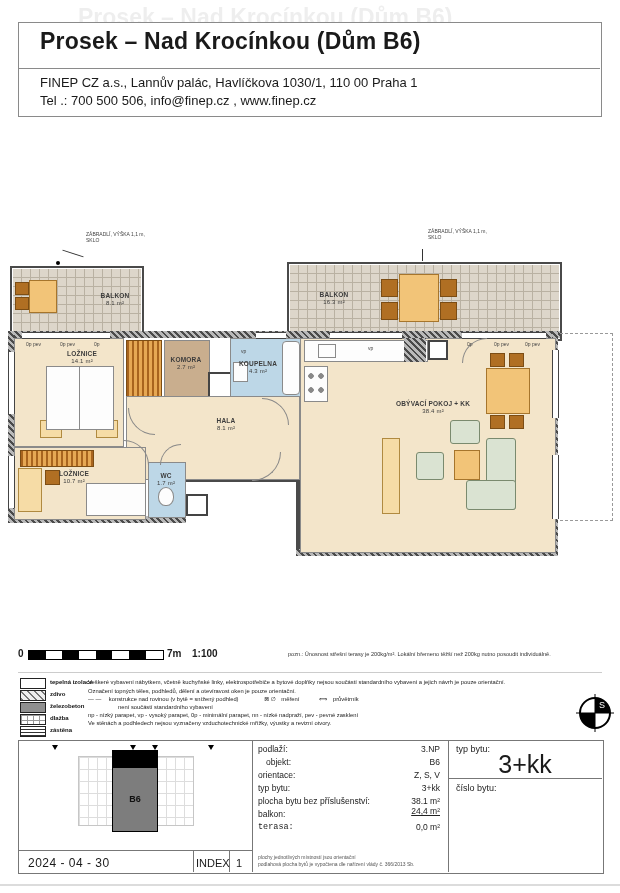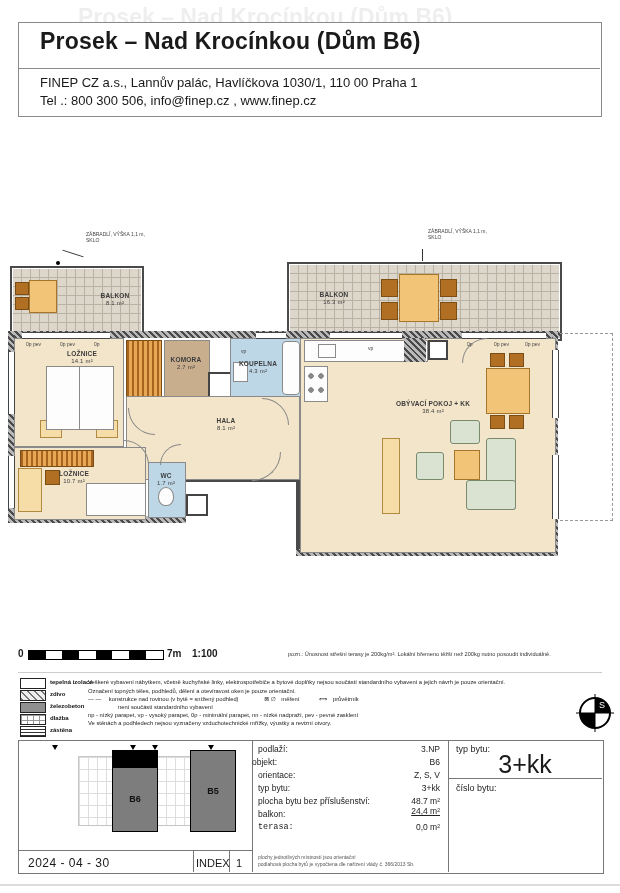--- a/index.html
+++ b/index.html
@@ -63,21 +63,21 @@
 <body>
 
 <div id="page">
 
   <div class="abs hdr-ghost">Prosek – Nad Krocínkou (Dům B6)</div>
   <div class="abs hdr-box"></div>
   <div class="abs hdr-title">Prosek – Nad Krocínkou (Dům B6)</div>
   <div class="abs hdr-div"></div>
   <div class="abs hdr-sub">
     <div>FINEP CZ a.s., Lannův palác, Havlíčkova 1030/1, 110 00  Praha 1</div>
-    <div>Tel .: 800 300 506, info@finep.cz , www.finep.cz</div>
+    <div>Tel .: 700 500 506, info@finep.cz , www.finep.cz</div>
   </div>
 
   <div class="abs" style="left:86px;top:231px;">
     <div class="tinylbl">ZÁBRADLÍ, VÝŠKA 1,1 m,</div>
     <div class="tinylbl">SKLO</div>
   </div>
   <div class="abs leader" style="left:62px;top:253px;width:22px;height:1px;transform:rotate(18deg);"></div>
   <div class="abs dot" style="left:56px;top:261px;"></div>
 
   <div class="abs" style="left:428px;top:228px;">
@@ -260,39 +260,38 @@
   <div class="abs vline" style="left:448px;top:740px;height:132px;"></div>
 
   <div class="abs ghost-grid" style="left:78px;top:756px;width:36px;height:68px;"></div>
   <div class="abs ghost-grid" style="left:156px;top:756px;width:36px;height:68px;"></div>
   <div class="abs tri" style="left:52px;top:745px;"></div>
   <div class="abs tri" style="left:130px;top:745px;"></div>
   <div class="abs tri" style="left:152px;top:745px;"></div>
   <div class="abs tri" style="left:208px;top:745px;"></div>
   <div class="abs bldg" style="left:112px;top:750px;width:44px;height:80px;line-height:96px;">B6</div>
   <div class="abs" style="left:113px;top:751px;width:44px;height:17px;background:#000;"></div>
-  <div class="abs bldg" style="left:190px;top:750px;width:44px;height:80px;line-height:80px;">B5</div>
 
   <div class="abs hline" style="left:18px;top:850px;width:234px;"></div>
   <div class="abs vline" style="left:193px;top:850px;height:22px;"></div>
   <div class="abs vline" style="left:229px;top:850px;height:22px;"></div>
   <div class="abs date-txt" style="left:28px;top:856px;">2024 - 04 - 30</div>
   <div class="abs idx-txt" style="left:196px;top:857px;">INDEX</div>
   <div class="abs idx-txt" style="left:236px;top:857px;">1</div>
 
   <div class="abs info-lbl" style="left:258px;top:744px;">podlaží:</div>
   <div class="abs info-val" style="left:300px;top:744px;width:140px;">3.NP</div>
-  <div class="abs info-lbl" style="left:252px;top:757px;">objekt:</div>
+  <div class="abs info-lbl" style="left:266px;top:757px;">objekt:</div>
   <div class="abs info-val" style="left:300px;top:757px;width:140px;">B6</div>
   <div class="abs info-lbl" style="left:258px;top:770px;">orientace:</div>
   <div class="abs info-val" style="left:300px;top:770px;width:140px;">Z, S, V</div>
   <div class="abs info-lbl" style="left:258px;top:783px;">typ bytu:</div>
   <div class="abs info-val" style="left:300px;top:783px;width:140px;">3+kk</div>
   <div class="abs info-lbl" style="left:258px;top:796px;">plocha bytu bez příslušenství:</div>
-  <div class="abs info-val" style="left:300px;top:796px;width:140px;">48.7 m²</div>
+  <div class="abs info-val" style="left:300px;top:796px;width:140px;">38.1 m²</div>
   <div class="abs info-lbl" style="left:258px;top:809px;">balkon:</div>
   <div class="abs info-val" style="left:300px;top:806px;width:140px;text-decoration:underline;">24,4 m²</div>
   <div class="abs info-lbl" style="left:258px;top:822px;font-family:Liberation Mono, monospace;">terasa:</div>
   <div class="abs info-val" style="left:300px;top:822px;width:140px;">0,0 m²</div>
   <div class="abs fine" style="left:258px;top:854px;width:185px;">
     <div>plochy jednotlivých místností jsou orientační</div>
     <div>podlahová plocha bytů je vypočtena dle nařízení vlády č. 366/2013 Sb.</div>
   </div>
 
   <div class="abs cell-lbl" style="left:456px;top:744px;">typ bytu:</div>

